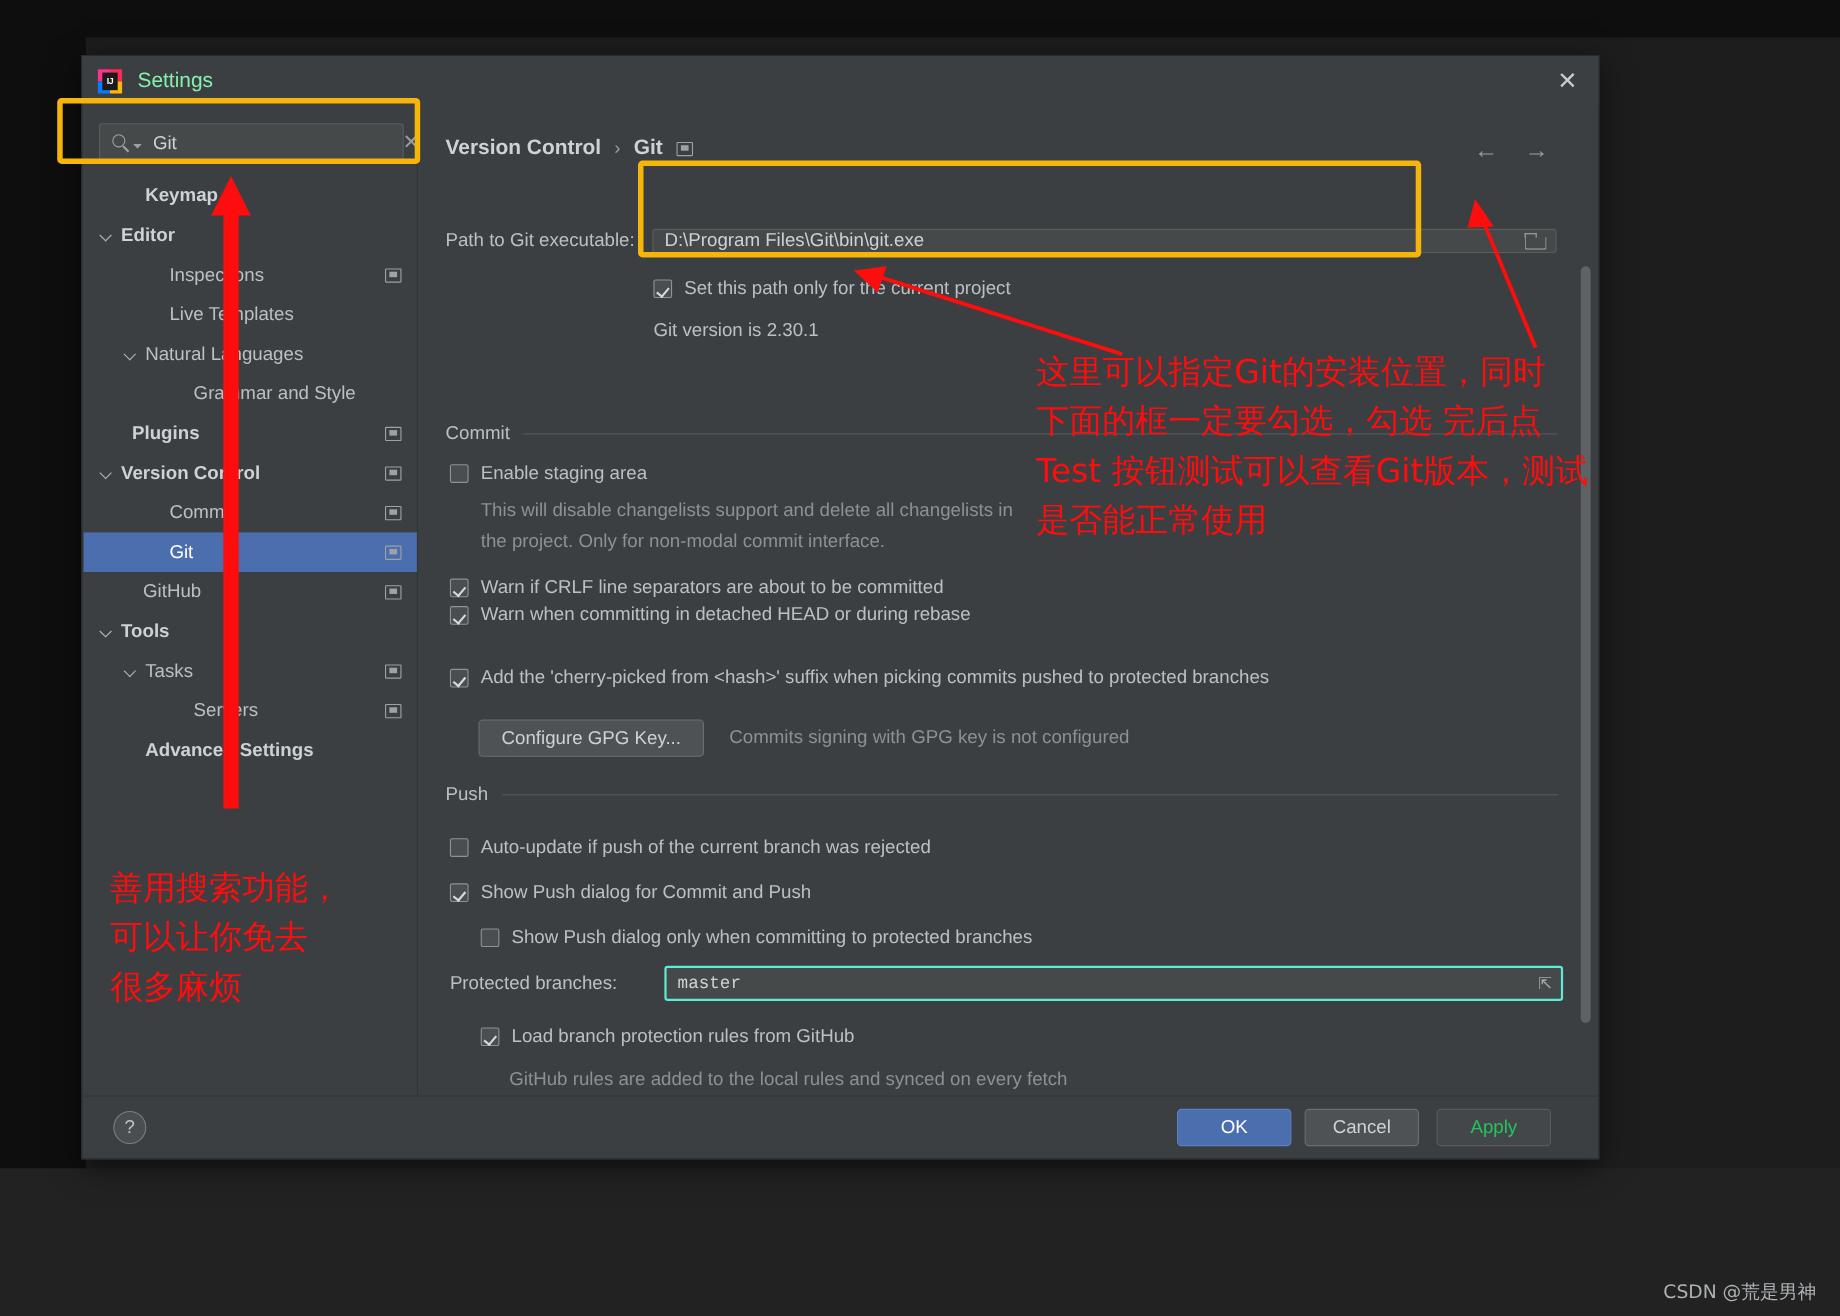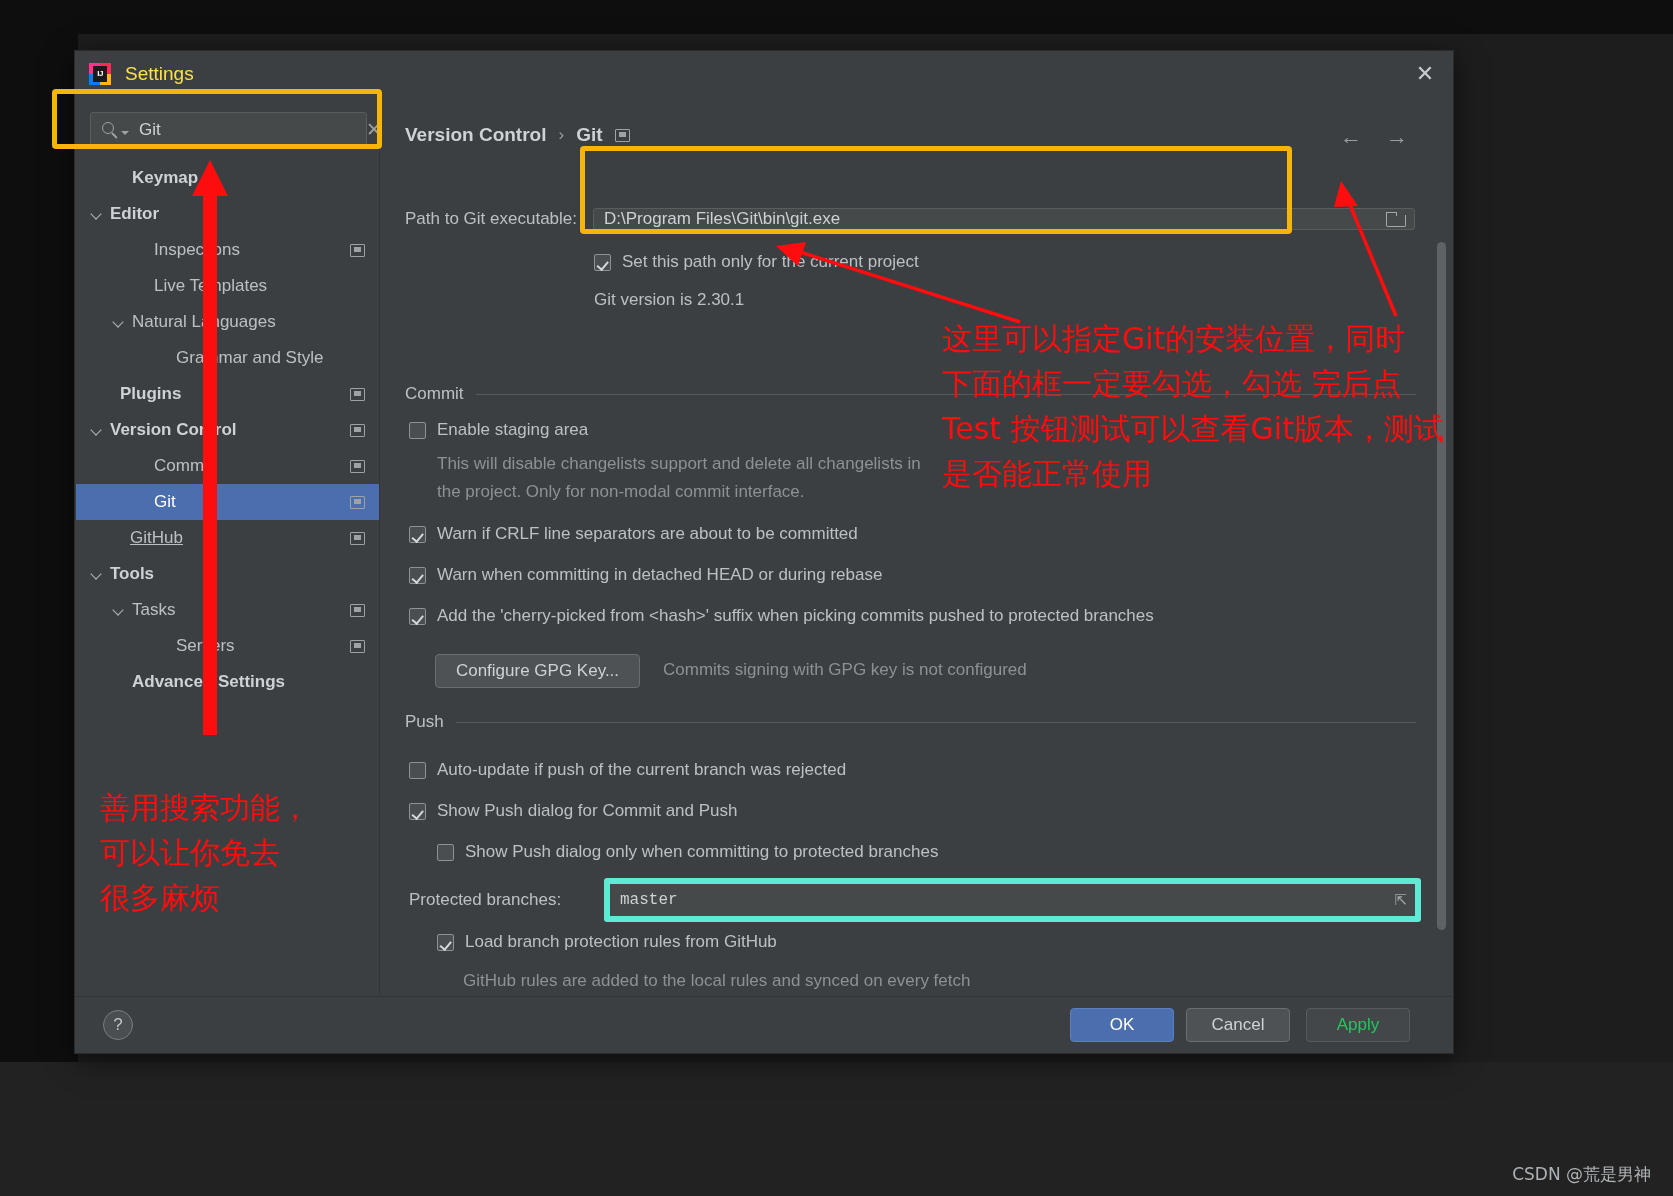--- a/index.html
+++ b/index.html
@@ -30,21 +30,21 @@
   #ij-icon .q { position:absolute; width:11px; height:11px; }
   #ij-icon .q1 { left:0; top:0; background:#ff318c; }
   #ij-icon .q2 { right:0; top:0; background:#fe2857; }
   #ij-icon .q3 { left:0; bottom:0; background:#087cfa; }
   #ij-icon .q4 { right:0; bottom:0; background:#fdb60d; }
   #ij-icon .ij { position:absolute; left:4px; top:3px; width:14px; height:16px;
                  background:#1a1a1a; color:#fff; font-size:8px; font-weight:bold;
                  line-height:16px; text-align:center; letter-spacing:-.5px;
                  font-family:"Liberation Sans", sans-serif; }
   #dlg-title {
-    margin-left:14px; color:#fde047; font-size:19px; font-weight:normal;
+    margin-left:14px; color:#86efac; font-size:19px; font-weight:normal;
   }
   #close-btn {
     position:absolute; right:14px; top:10px; width:28px; height:26px;
     color:#c8cbcd; font-size:22px; line-height:26px; text-align:center;
     cursor:default;
   }
 
   
   #leftpanel {
     position:absolute; left:1px; top:45px; width:304px; bottom:57px;
@@ -161,21 +161,21 @@
   #gpg-btn {
     position:absolute; left:54px; top:488px; width:205px; height:34px;
     background:#4e5254; border:1px solid #6a6e70; border-radius:4px;
     color:#cfd2d4; font-size:17px; line-height:32px; text-align:center; cursor:default;
   }
   #gpg-note { position:absolute; left:282px; top:494px; color:#8d9194; font-size:17px; }
 
   #pb-row { position:absolute; left:28px; top:712px; width:1012px; display:flex; align-items:center;}
   #pb-label { color:#bcc0c3; font-size:17px; width:195px; flex:0 0 auto; }
   #pb-field {
-    flex:1 1 auto; height:44px; background:#45494a; border:6px solid #5eead4; border-radius:3px;
+    flex:1 1 auto; height:32px; background:#45494a; border:2px solid #5eead4; border-radius:3px;
     display:flex; align-items:center; padding:0 8px 0 10px;
   }
   #pb-field .val { flex:1 1 auto; color:#cfd2d4; font-size:16px;
                    font-family:"Liberation Mono", monospace; }
   #pb-expand { color:#a4a8ab; font-size:15px; }
 
   
   #vscroll {
     position:absolute; right:6px; top:76px; width:9px; height:690px;
     background:transparent;
@@ -296,21 +296,21 @@
         <div class="tnode" style="padding-left: 58px;">
           <span class="chev"></span>
           <span class="lbl">Commit</span>
           <span class="proj"></span>
         </div>
         <div class="tnode sel" style="padding-left: 58px;">
           <span class="chev"></span>
           <span class="lbl">Git</span>
           <span class="proj"></span>
         </div>
-        <div class="tnode" style="padding-left: 34px; text-decoration: underline;">
+        <div class="tnode" style="padding-left: 34px;">
           <span class="chev"></span>
           <span class="lbl">GitHub</span>
           <span class="proj"></span>
         </div>
         <div class="tnode bold" style="padding-left: 14px;">
           <span class="chev has"></span>
           <span class="lbl">Tools</span>
         </div>
         <div class="tnode" style="padding-left: 36px;">
           <span class="chev has"></span>
@@ -371,21 +371,21 @@
         <span class="cb"></span>
         <span class="cbtext">Enable staging area</span>
       </div>
       <div style="position:absolute;left:56px;top:288px;color:#8d9194;font-size:17px">This will disable changelists support and delete all changelists in</div>
       <div style="position:absolute;left:56px;top:316px;color:#8d9194;font-size:17px">the project. Only for non-modal commit interface.</div>
 
       <div class="row" style="position:absolute;left:28px;top:358px">
         <span class="cb on"></span>
         <span class="cbtext">Warn if CRLF line separators are about to be committed</span>
       </div>
-      <div class="row" style="position:absolute;left:28px;top:399px">
+      <div class="row" style="position:absolute;left:28px;top:383px">
         <span class="cb on"></span>
         <span class="cbtext">Warn when committing in detached HEAD or during rebase</span>
       </div>
       <div class="row" style="position:absolute;left:28px;top:440px">
         <span class="cb on"></span>
         <span class="cbtext">Add the 'cherry-picked from &lt;hash&gt;' suffix when picking commits pushed to protected branches</span>
       </div>
 
       <div id="gpg-btn">Configure GPG Key...</div>
       <div id="gpg-note">Commits signing with GPG key is not configured</div>

